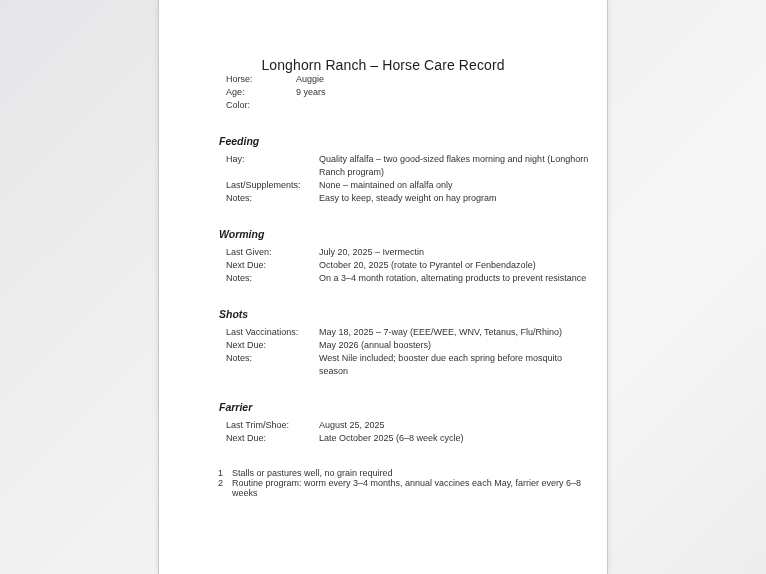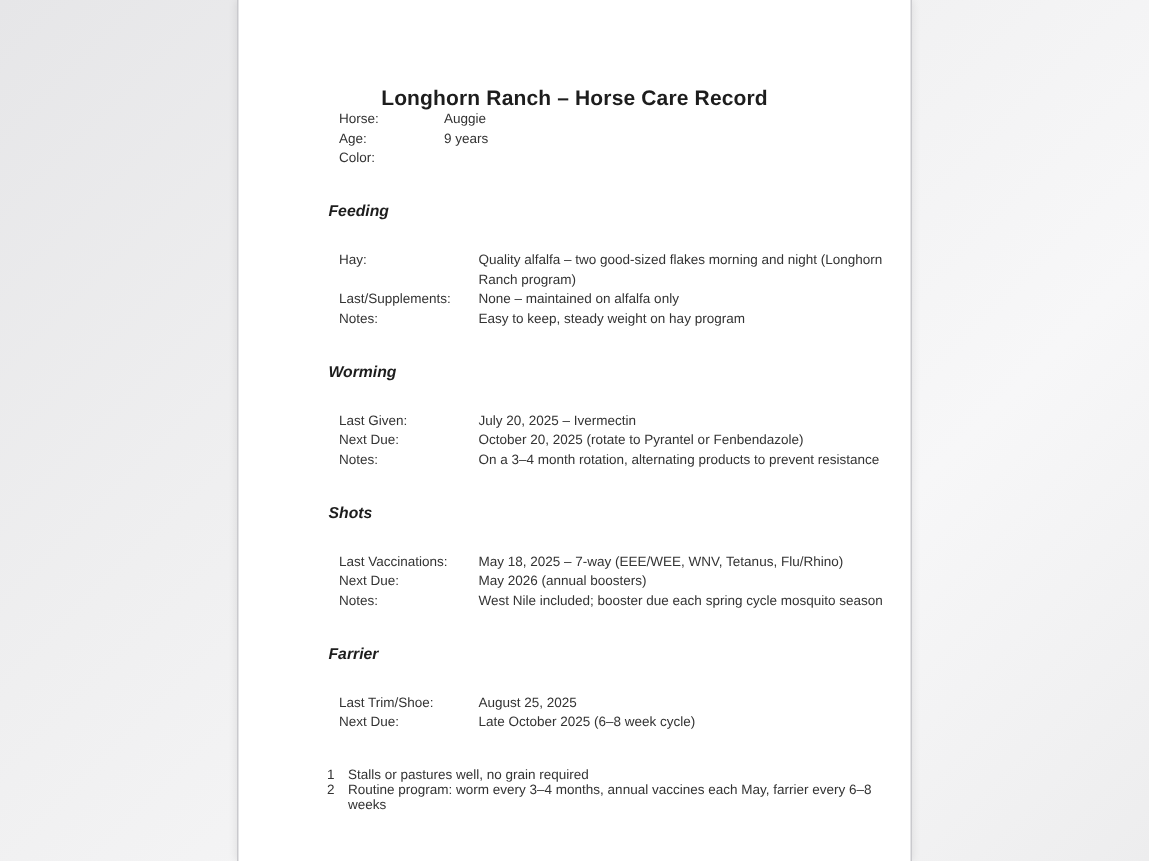--- a/index.html
+++ b/index.html
@@ -19,21 +19,21 @@
     background: #ffffff;
     border-left: 1px solid #c9c9cd;
     border-right: 1px solid #c9c9cd;
     box-shadow: 0 0 6px rgba(0,0,0,0.10);
     color: #2b2b2b;
   }
   .doc-title {
     margin-top: 57px;
     text-align: center;
     font-size: 14px;
-    font-weight: bold;
+    font-weight: normal;
     color: #1d1d1d;
     letter-spacing: 0.1px;
   }
   .info-block { }
   .row {
     display: flex;
     padding-left: 67px;
     font-size: 9px;
     line-height: 13px;
     color: #333333;
@@ -42,21 +42,21 @@
   .section .row .label { width: 93px; flex: none; }
   .row .value { flex: 1; padding-right: 14px; }
   .section-heading {
     padding-left: 60px;
     font-size: 10.5px;
     font-weight: bold;
     font-style: italic;
     color: #1d1d1d;
     line-height: 12px;
   }
-  .section .rows { margin-top: 20px; }
+  .section .rows { margin-top: 6px; }
   .sec-gap { margin-top: 23px; }
   .notes-list { margin-top: 5px; }
   .list-row {
     display: flex;
     padding-left: 59px;
     font-size: 9px;
     line-height: 10px;
     color: #333333;
   }
   .list-row .num { width: 14px; flex: none; }
@@ -125,21 +125,21 @@
       <div class="row">
         <span class="label">Last Vaccinations:</span>
         <span class="value">May 18, 2025 – 7-way (EEE/WEE, WNV, Tetanus, Flu/Rhino)</span>
       </div>
       <div class="row">
         <span class="label">Next Due:</span>
         <span class="value">May 2026 (annual boosters)</span>
       </div>
       <div class="row">
         <span class="label">Notes:</span>
-        <span class="value">West Nile included; booster due each spring cycle mosquito season</span>
+        <span class="value">West Nile included; booster due each spring before mosquito season</span>
       </div>
     </div>
   </div>
 
   <div class="section sec-gap">
     <div class="section-heading">Farrier</div>
     <div class="rows">
       <div class="row">
         <span class="label">Last Trim/Shoe:</span>
         <span class="value">August 25, 2025</span>

